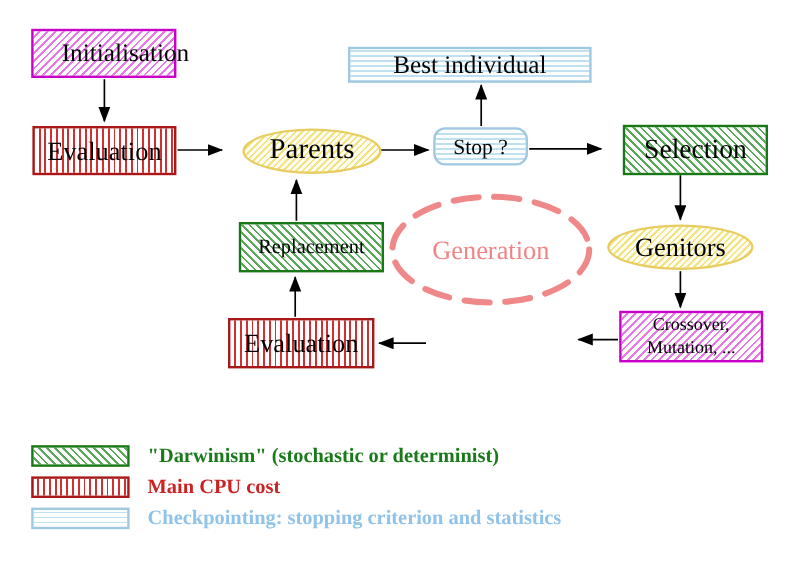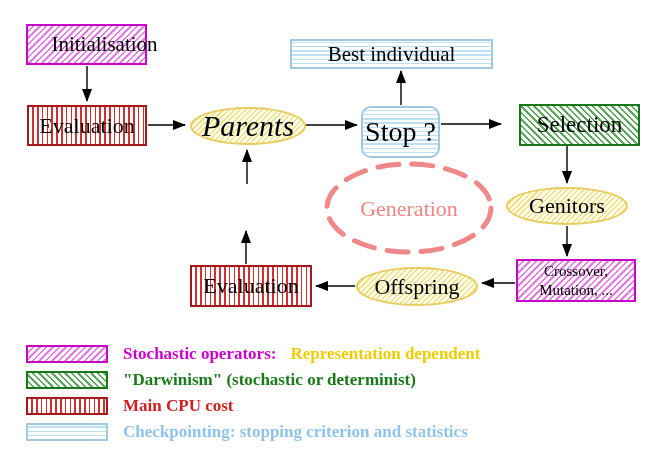--- a/index.html
+++ b/index.html
@@ -29,23 +29,23 @@
     border:2px solid #a0c8e0;
     background:repeating-linear-gradient(0deg,#ffffff 0 2.8px,#bee0f0 2.8px 4.2px);
   }
   .yellow-ellipse{
     border:2px solid #e8cc60;border-radius:50%;
     background:repeating-linear-gradient(135deg,#fffef2 0 2.4px,#f2e282 2.4px 3.9px);
   }
   
   .n-init{left:26px;top:24px;width:121px;height:41px;font-size:21px;padding-left:36px;}
   .n-eval-top{left:27px;top:105px;width:120px;height:41px;font-size:22px;}
-  .n-parents{left:190px;top:107px;width:116px;height:38px;font-size:30px;font-style:italic;}
+  .n-parents{left:202px;top:107px;width:116px;height:38px;font-size:24px;}
   .n-best{left:290px;top:39px;width:203px;height:30px;font-size:21px;}
-  .n-stop{left:361px;top:106px;width:79px;height:52px;font-size:28px;border-radius:10px;}
+  .n-stop{left:361px;top:106px;width:79px;height:32px;font-size:18px;border-radius:10px;}
   .n-selection{left:506px;top:104px;width:121px;height:42px;font-size:23px;}
   .n-genitors{left:506px;top:187px;width:122px;height:38px;font-size:22px;}
   .n-crossover{left:516px;top:259px;width:120px;height:43px;font-size:15px;line-height:1.25;}
   .n-offspring{left:356px;top:267px;width:122px;height:39px;font-size:22px;}
   .n-eval-bot{left:190px;top:265px;width:122px;height:42px;font-size:22px;}
   .n-replacement{left:186px;top:185px;width:121px;height:42px;font-size:17px;}
   .n-generation{
     left:329px;top:196px;width:160px;height:26px;position:absolute;
     display:flex;align-items:center;justify-content:center;
     color:#ef8585;font-size:22px;
@@ -104,32 +104,27 @@
 
   <div class="node green-box n-selection">Selection</div>
 
   <div class="node magenta-box n-crossover">
     <span>Crossover,</span>
     <span>Mutation, ...</span>
   </div>
 
   <div class="node yellow-ellipse n-genitors">Genitors</div>
 
-  <div class="node yellow-ellipse n-offspring">Offspring</div>
 
   <div class="node red-box n-eval-bot">Evaluation</div>
 
+  <div class="node green-box n-replacement">Replacement</div>
 
   <div class="n-generation">Generation</div>
 
-  <div class="legend-row lr1">
-    <div class="swatch sw-magenta"></div>
-    <span class="legend-text lt-magenta">Stochastic operators:</span>
-    <span class="legend-text lt-gold">Representation dependent</span>
-  </div>
 
   <div class="legend-row lr2">
     <div class="swatch sw-green"></div>
     <span class="legend-text lt-green">"Darwinism" (stochastic or determinist)</span>
   </div>
 
   <div class="legend-row lr3">
     <div class="swatch sw-red"></div>
     <span class="legend-text lt-red">Main CPU cost</span>
   </div>

